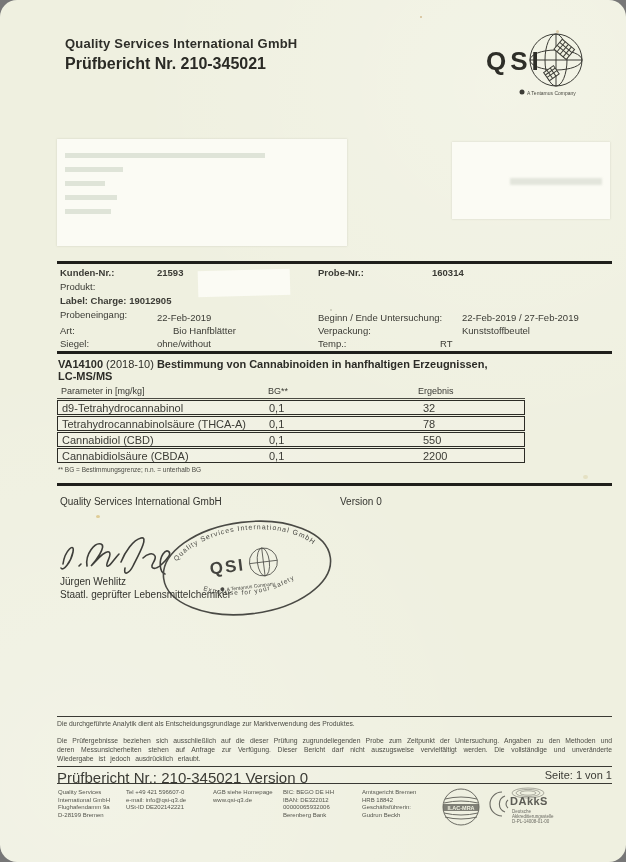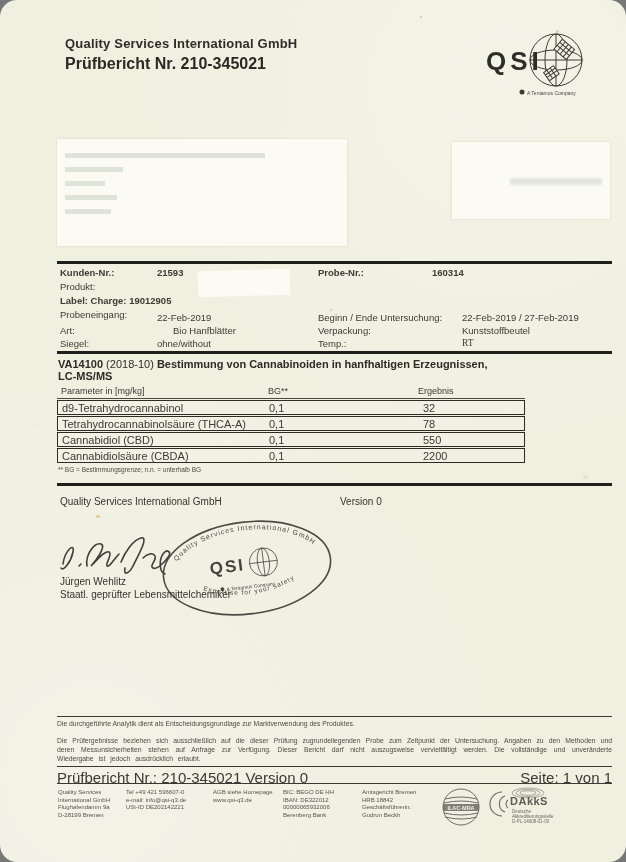--- a/index.html
+++ b/index.html
@@ -47,21 +47,21 @@
   .thead .c-param{top:2px;} .thead .c-bg{top:2px;} .thead .c-erg{left:349px;top:2px;}
   .footnote{left:58px;top:466px;font-size:6.5px;color:#4a4a44;}
   
   .sign-company{left:60px;top:496px;font-size:10px;}
   .version{left:340px;top:496px;font-size:10px;}
   .signer{font-size:10px;color:#33332e;}
   
   .disc{font-size:6.8px;color:#4c4c45;}
   .disc-par{text-align:justify;word-spacing:3px;line-height:9px;}
   .report-line{left:57px;top:769px;font-size:15px;color:#3b3b35;}
-  .page-line{top:769px;right:14px;font-size:15px;color:#3b3b35;}
+  .page-line{top:769px;right:14px;font-size:11px;color:#3b3b35;}
   
   .fcol{font-size:6px;line-height:7.5px;color:#54554d;}
   .dakks-name{font-size:11px;font-weight:bold;color:#5c5c55;letter-spacing:.5px;}
   .dakks-sub{font-size:4.5px;line-height:5px;color:#6a6a62;}
   svg text{font-family:"Liberation Sans", sans-serif;}
 </style>
 </head>
 <body>
 
 <div class="page">
@@ -136,21 +136,21 @@
   <div class="abs t9" style="left:462px;top:312px;">22-Feb-2019 / 27-Feb-2019</div>
 
   <div class="abs t9" style="left:60px;top:325px;">Art:</div>
   <div class="abs t9" style="left:157px;top:325px;padding-left:16px;">Bio Hanfblätter</div>
   <div class="abs t9" style="left:318px;top:325px;">Verpackung:</div>
   <div class="abs t9" style="left:462px;top:325px;">Kunststoffbeutel</div>
 
   <div class="abs t9" style="left:60px;top:338px;">Siegel:</div>
   <div class="abs t9" style="left:157px;top:338px;">ohne/without</div>
   <div class="abs t9" style="left:318px;top:338px;">Temp.:</div>
-  <div class="abs t9" style="left:462px;top:338px;font-family:Liberation Serif, serif;">RT</div>
+  <div class="abs t9" style="left:440px;top:338px;">RT</div>
 
   <div class="rule thick" style="top:351px;"></div>
 
   <div class="abs method">
     <span class="b">VA14100</span><span> (2018-10) </span><span class="b">Bestimmung von Cannabinoiden in hanfhaltigen Erzeugnissen,</span><br>
     <span class="b">LC-MS/MS</span>
   </div>
 
   <div class="abs rtable">
     <div class="thead">

